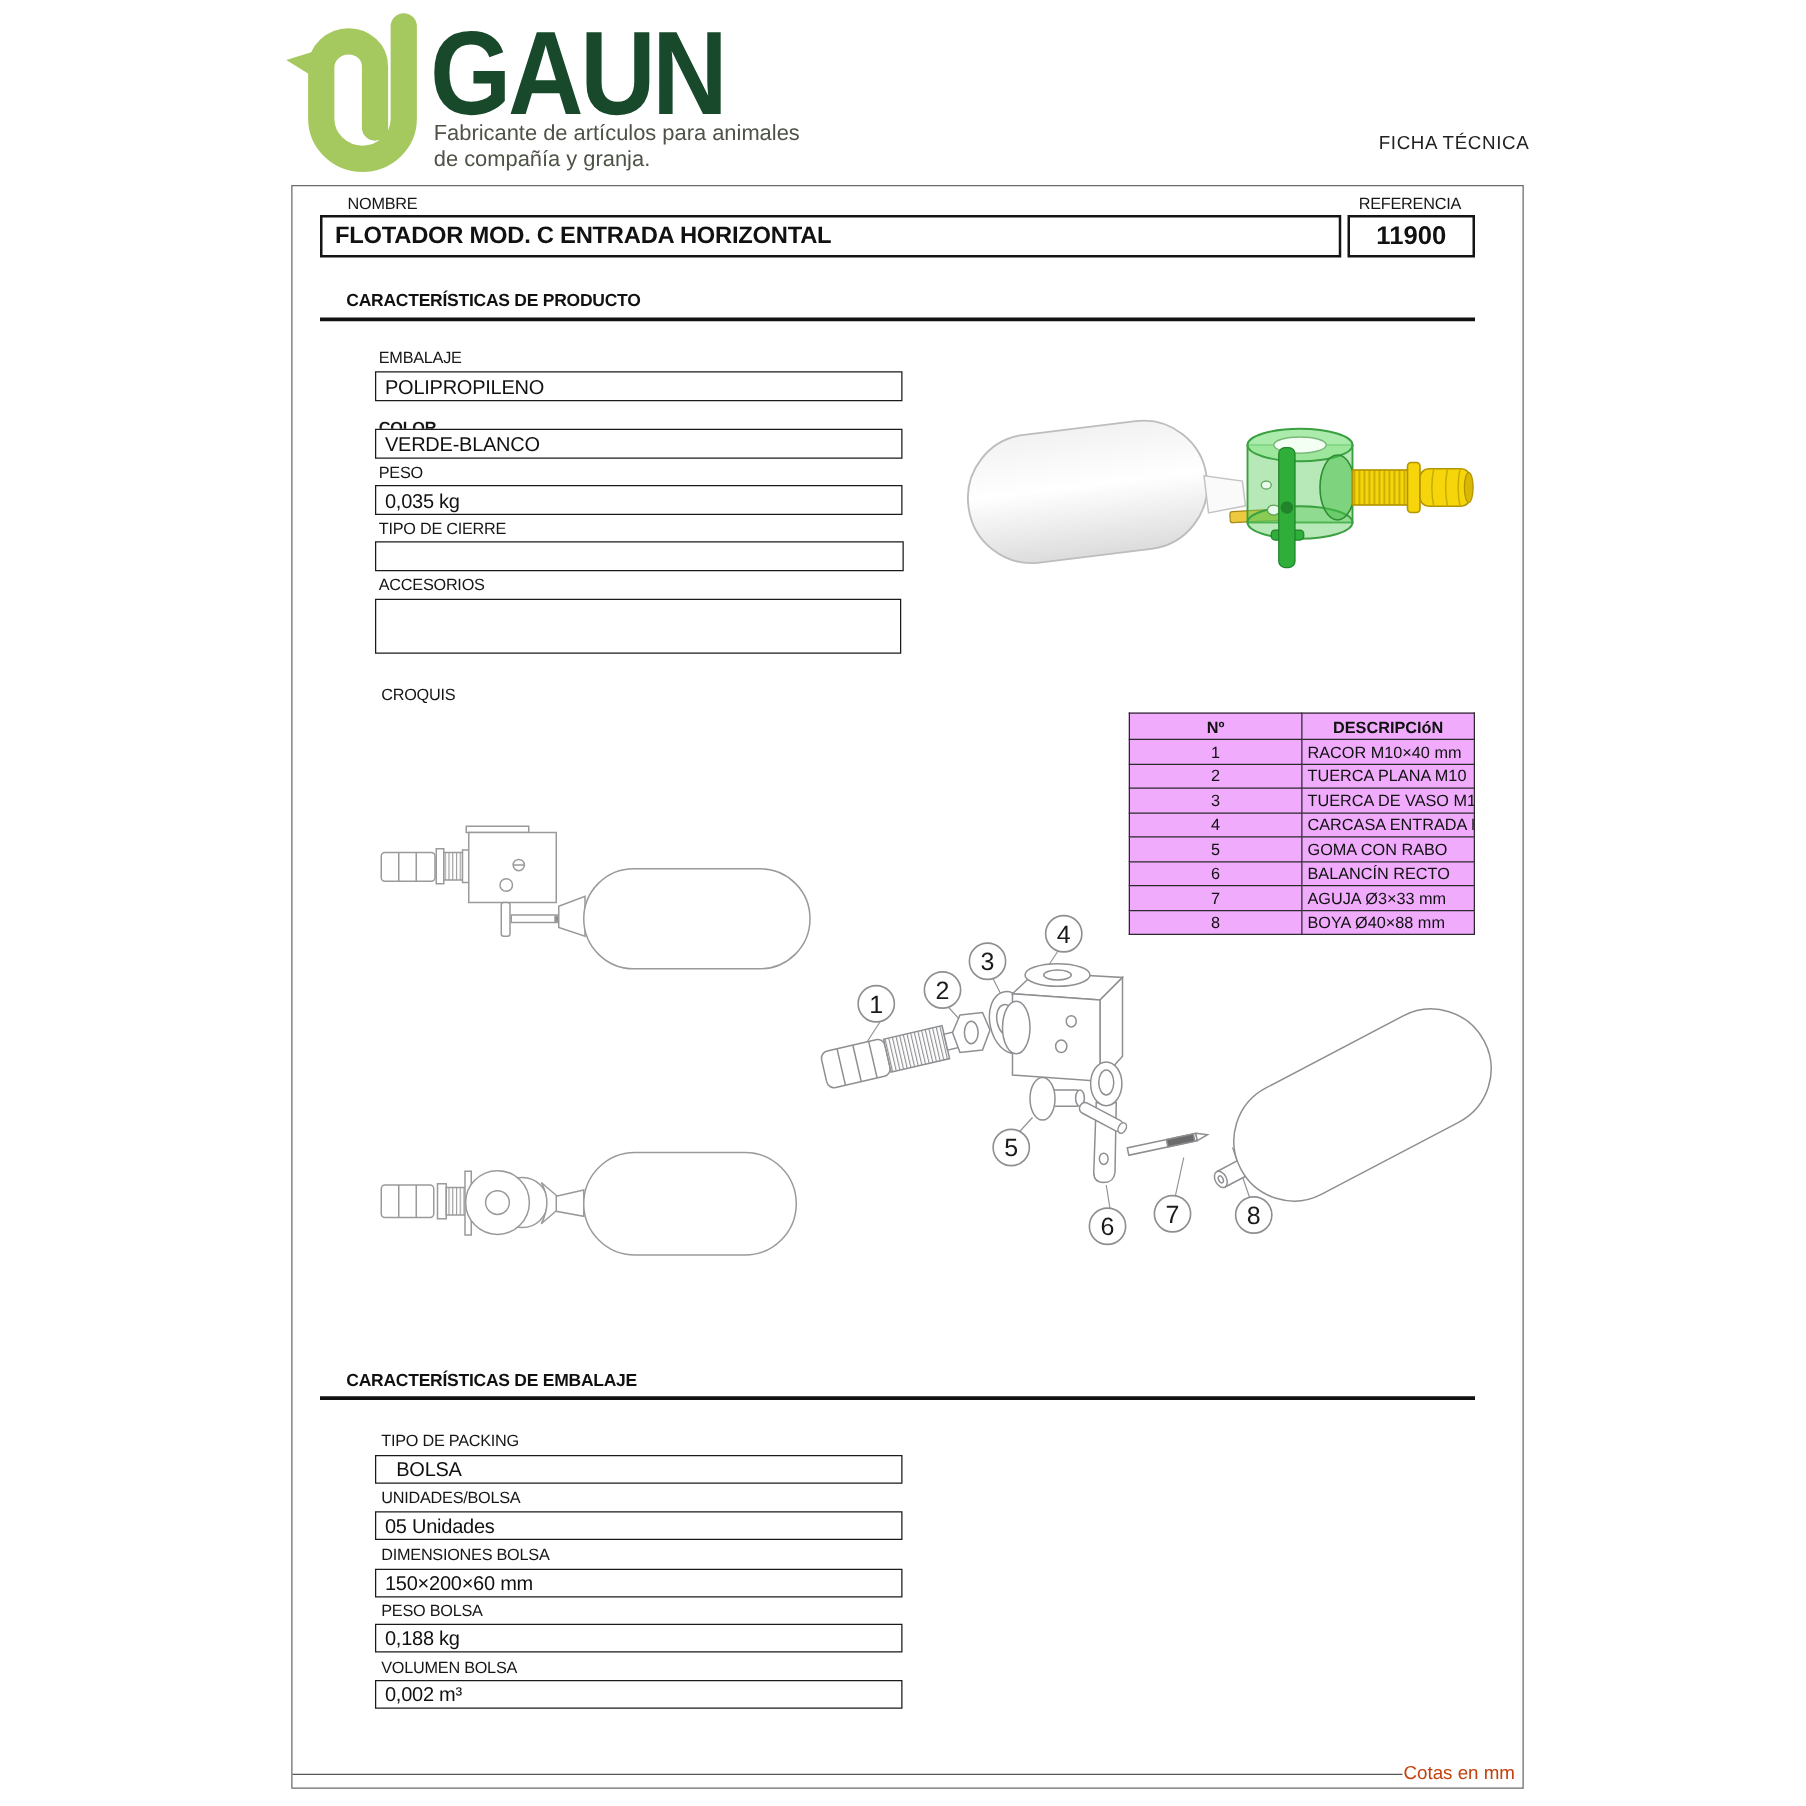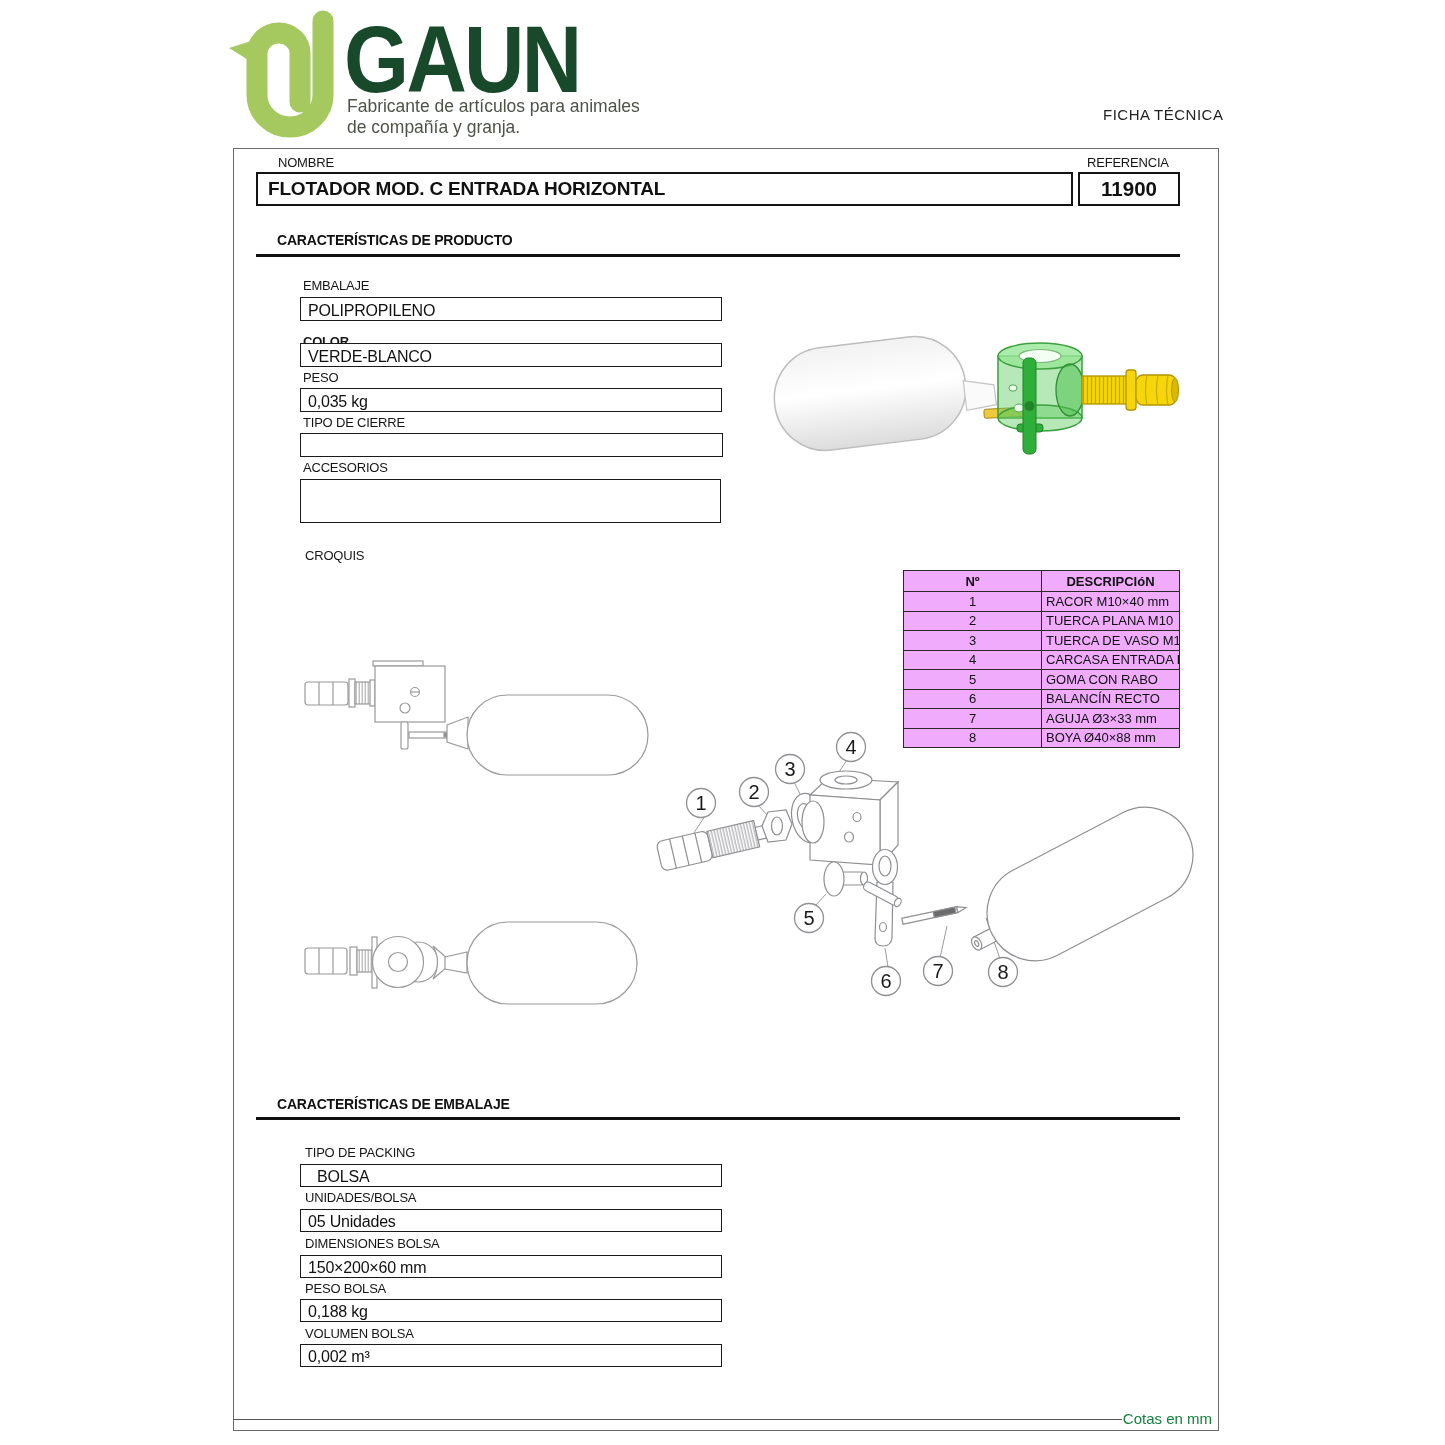--- a/index.html
+++ b/index.html
@@ -30,21 +30,21 @@
 
   
   table.parts{border-collapse:collapse;table-layout:fixed;width:277px;
               font-size:13px;background:#f0abfc;}
   table.parts th,table.parts td{border:1.2px solid #2a2a2a;height:19.5px;
               padding:0 4px;box-sizing:border-box;white-space:nowrap;overflow:hidden;}
   table.parts th{font-weight:700;text-align:center;height:21px;}
   td.cnum{text-align:center;width:42px;}
   td.cdesc{text-align:left;}
 
-  .footer-note{font-size:15px;color:#15803d;white-space:nowrap;}
+  .footer-note{font-size:15px;color:#c2410c;white-space:nowrap;}
 </style>
 </head>
 <body>
 
 <div class="page">
 
   <svg class="abs" style="left:226px;top:8px;" width="114" height="132" viewBox="0 0 114 132">
     <polygon points="3,40 32,31 32,58" fill="#a5c95f"></polygon>
     <path d="M97,13 L97,87 A33,32 0 0 1 31,87 L31,46 A22,21 0 0 1 53,25 A21,20 0 0 1 74,45 L74,94" fill="none" stroke="#a5c95f" stroke-width="21" stroke-linecap="round"></path>
   </svg>

